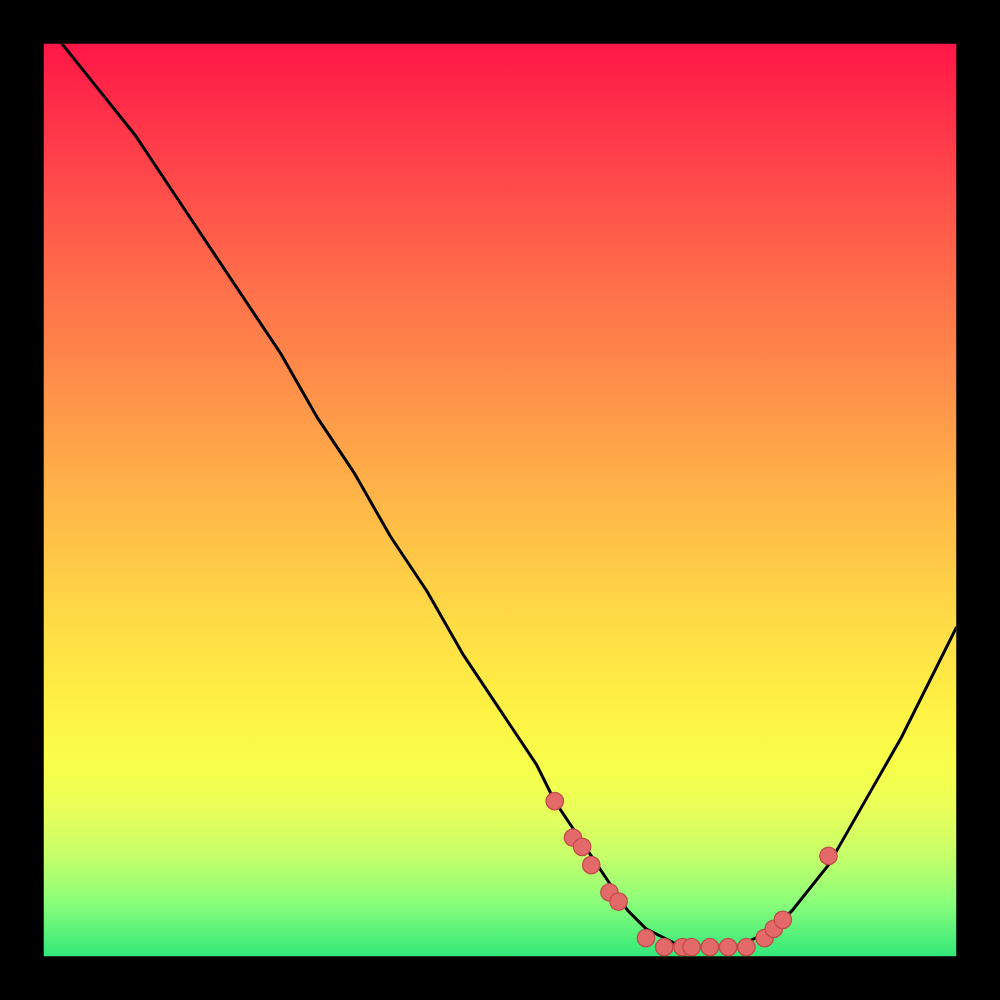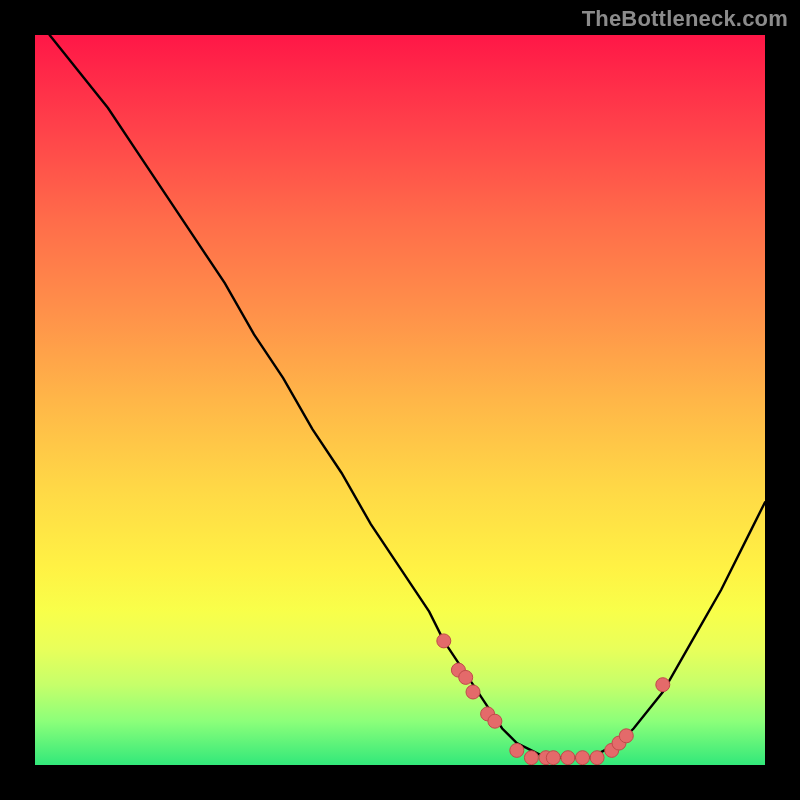--- a/index.html
+++ b/index.html
@@ -52,21 +52,20 @@
     font-size: 22px;
     font-weight: 600;
     color: #8b8b8b;
     letter-spacing: 0.2px;
   }
 </style>
 </head>
 <body>
 
 <div class="frame">
-  <div class="watermark">TheBottleneck.com</div>
   <div class="plot">
     <svg class="layer" viewBox="0 0 730 730" preserveAspectRatio="none">
       <path id="curve-path" fill="none" stroke-width="2.4" stroke-linecap="round" stroke="#000000" d="M14.6 0.0 L43.8 36.5 L73.0 73.0 L102.2 116.8 L131.4 160.6 L160.6 204.4 L189.8 248.2 L219.0 299.3 L248.2 343.1 L277.4 394.2 L306.6 438.0 L335.8 489.1 L365.0 532.9 L394.2 576.7 L408.8 605.9 L423.4 627.8 L438.0 649.7 L452.6 671.6 L467.2 693.5 L481.8 708.1 L496.4 715.4 L511.0 722.7 L525.6 722.7 L540.2 722.7 L554.8 722.7 L569.4 715.4 L584.0 708.1 L598.6 693.5 L627.8 657.0 L657.0 605.9 L686.2 554.8 L715.4 496.4 L730.0 467.2"></path>
       <g id="markers-group">
           <circle cx="408.8" cy="605.9" r="7" fill="#e46a6a" stroke="#c04a4a" stroke-width="1"></circle>
           <circle cx="423.4" cy="635.1" r="7" fill="#e46a6a" stroke="#c04a4a" stroke-width="1"></circle>
           <circle cx="430.7" cy="642.4" r="7" fill="#e46a6a" stroke="#c04a4a" stroke-width="1"></circle>
           <circle cx="438.0" cy="657.0" r="7" fill="#e46a6a" stroke="#c04a4a" stroke-width="1"></circle>
           <circle cx="452.6" cy="678.9" r="7" fill="#e46a6a" stroke="#c04a4a" stroke-width="1"></circle>
           <circle cx="459.9" cy="686.2" r="7" fill="#e46a6a" stroke="#c04a4a" stroke-width="1"></circle>

